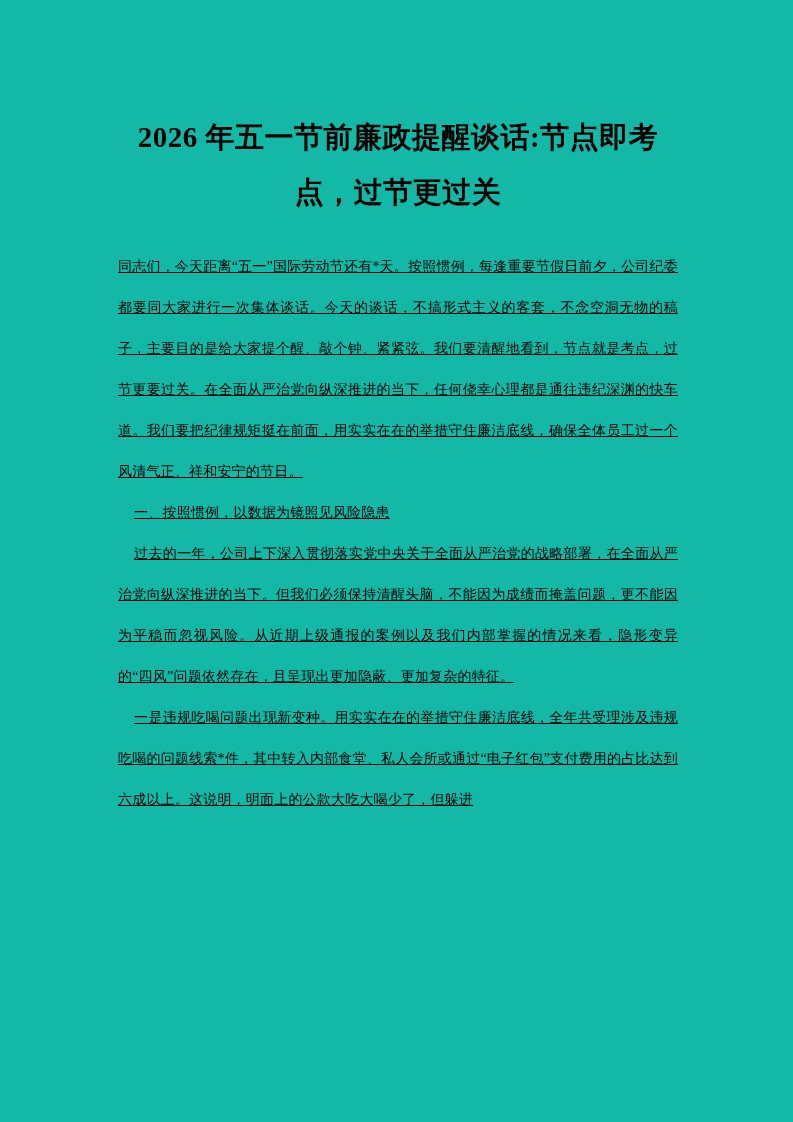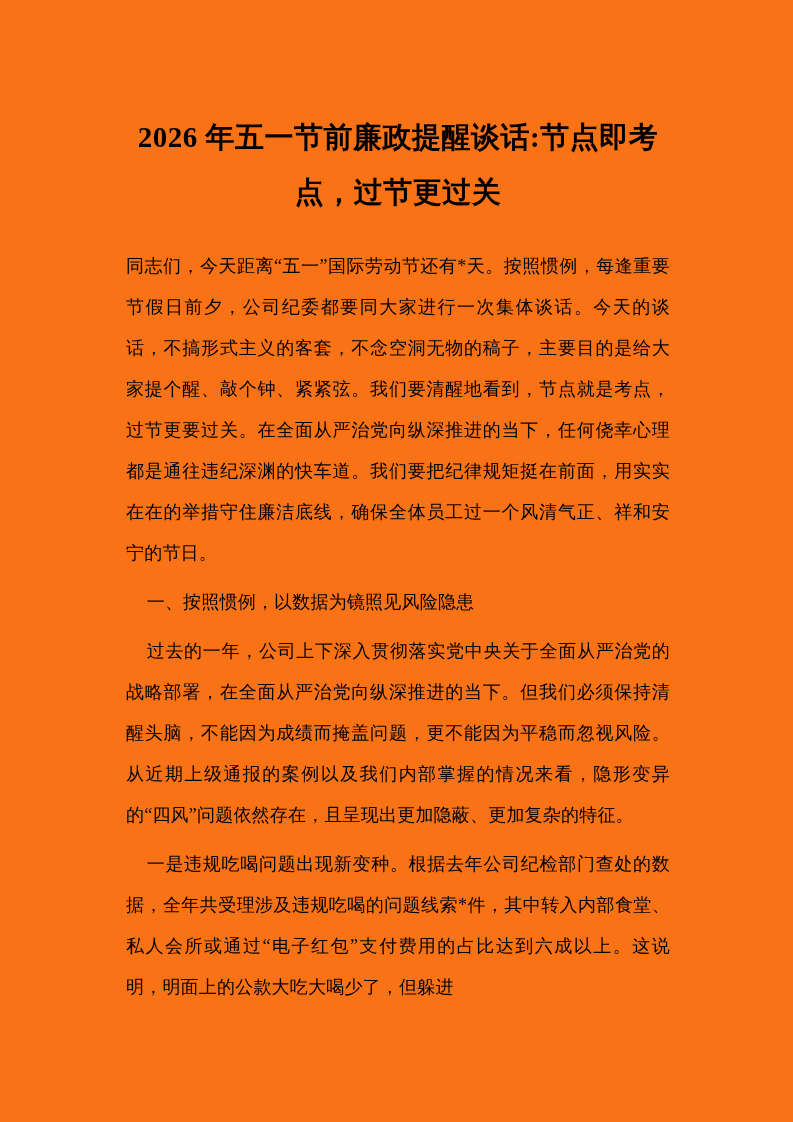--- a/index.html
+++ b/index.html
@@ -4,21 +4,21 @@
 <style>
   html, body {
     margin: 0;
     padding: 0;
     background: #ffffff;
   }
   .page {
     position: relative;
     width: 793px;
     height: 1122px;
-    background: #f97316;
+    background: #14b8a6;
     overflow: hidden;
     color: #000000;
     font-family: "Liberation Serif", serif;
   }
   .content {
     position: absolute;
     left: 118px;
     top: 0;
     width: 560px;
     padding-top: 110px;
@@ -27,38 +27,39 @@
   .doc-title {
     margin: 0 0 26px 0;
     font-size: 29px;
     line-height: 55px;
     font-weight: 700;
     text-align: center;
     font-family: "Liberation Serif", serif;
     letter-spacing: 0.5px;
   }
   .doc-body p {
-    margin: 8px;
-    font-size: 18px;
+    margin: 0;
+    font-size: 14px;
     line-height: 41px;
     text-align: justify;
     text-align-last: left;
     font-family: "Liberation Serif", serif;
     letter-spacing: 0.2px;
+    text-decoration: underline;
   }
   .doc-body p.indent {
     text-indent: 1.15em;
   }
 </style>
 </head>
 <body>
 
 <div class="page">
   <div class="content">
     <h1 class="doc-title">2026 年五一节前廉政提醒谈话:节点即考点，过节更过关</h1>
     <div class="doc-body" id="doc-body">
         <p class="">同志们，今天距离“五一”国际劳动节还有*天。按照惯例，每逢重要节假日前夕，公司纪委都要同大家进行一次集体谈话。今天的谈话，不搞形式主义的客套，不念空洞无物的稿子，主要目的是给大家提个醒、敲个钟、紧紧弦。我们要清醒地看到，节点就是考点，过节更要过关。在全面从严治党向纵深推进的当下，任何侥幸心理都是通往违纪深渊的快车道。我们要把纪律规矩挺在前面，用实实在在的举措守住廉洁底线，确保全体员工过一个风清气正、祥和安宁的节日。</p>
         <p class="indent">一、按照惯例，以数据为镜照见风险隐患</p>
         <p class="indent">过去的一年，公司上下深入贯彻落实党中央关于全面从严治党的战略部署，在全面从严治党向纵深推进的当下。但我们必须保持清醒头脑，不能因为成绩而掩盖问题，更不能因为平稳而忽视风险。从近期上级通报的案例以及我们内部掌握的情况来看，隐形变异的“四风”问题依然存在，且呈现出更加隐蔽、更加复杂的特征。</p>
-        <p class="indent">一是违规吃喝问题出现新变种。根据去年公司纪检部门查处的数据，全年共受理涉及违规吃喝的问题线索*件，其中转入内部食堂、私人会所或通过“电子红包”支付费用的占比达到六成以上。这说明，明面上的公款大吃大喝少了，但躲进</p>
+        <p class="indent">一是违规吃喝问题出现新变种。用实实在在的举措守住廉洁底线，全年共受理涉及违规吃喝的问题线索*件，其中转入内部食堂、私人会所或通过“电子红包”支付费用的占比达到六成以上。这说明，明面上的公款大吃大喝少了，但躲进</p>
       </div>
   </div>
 </div>
 
 </body></html>

